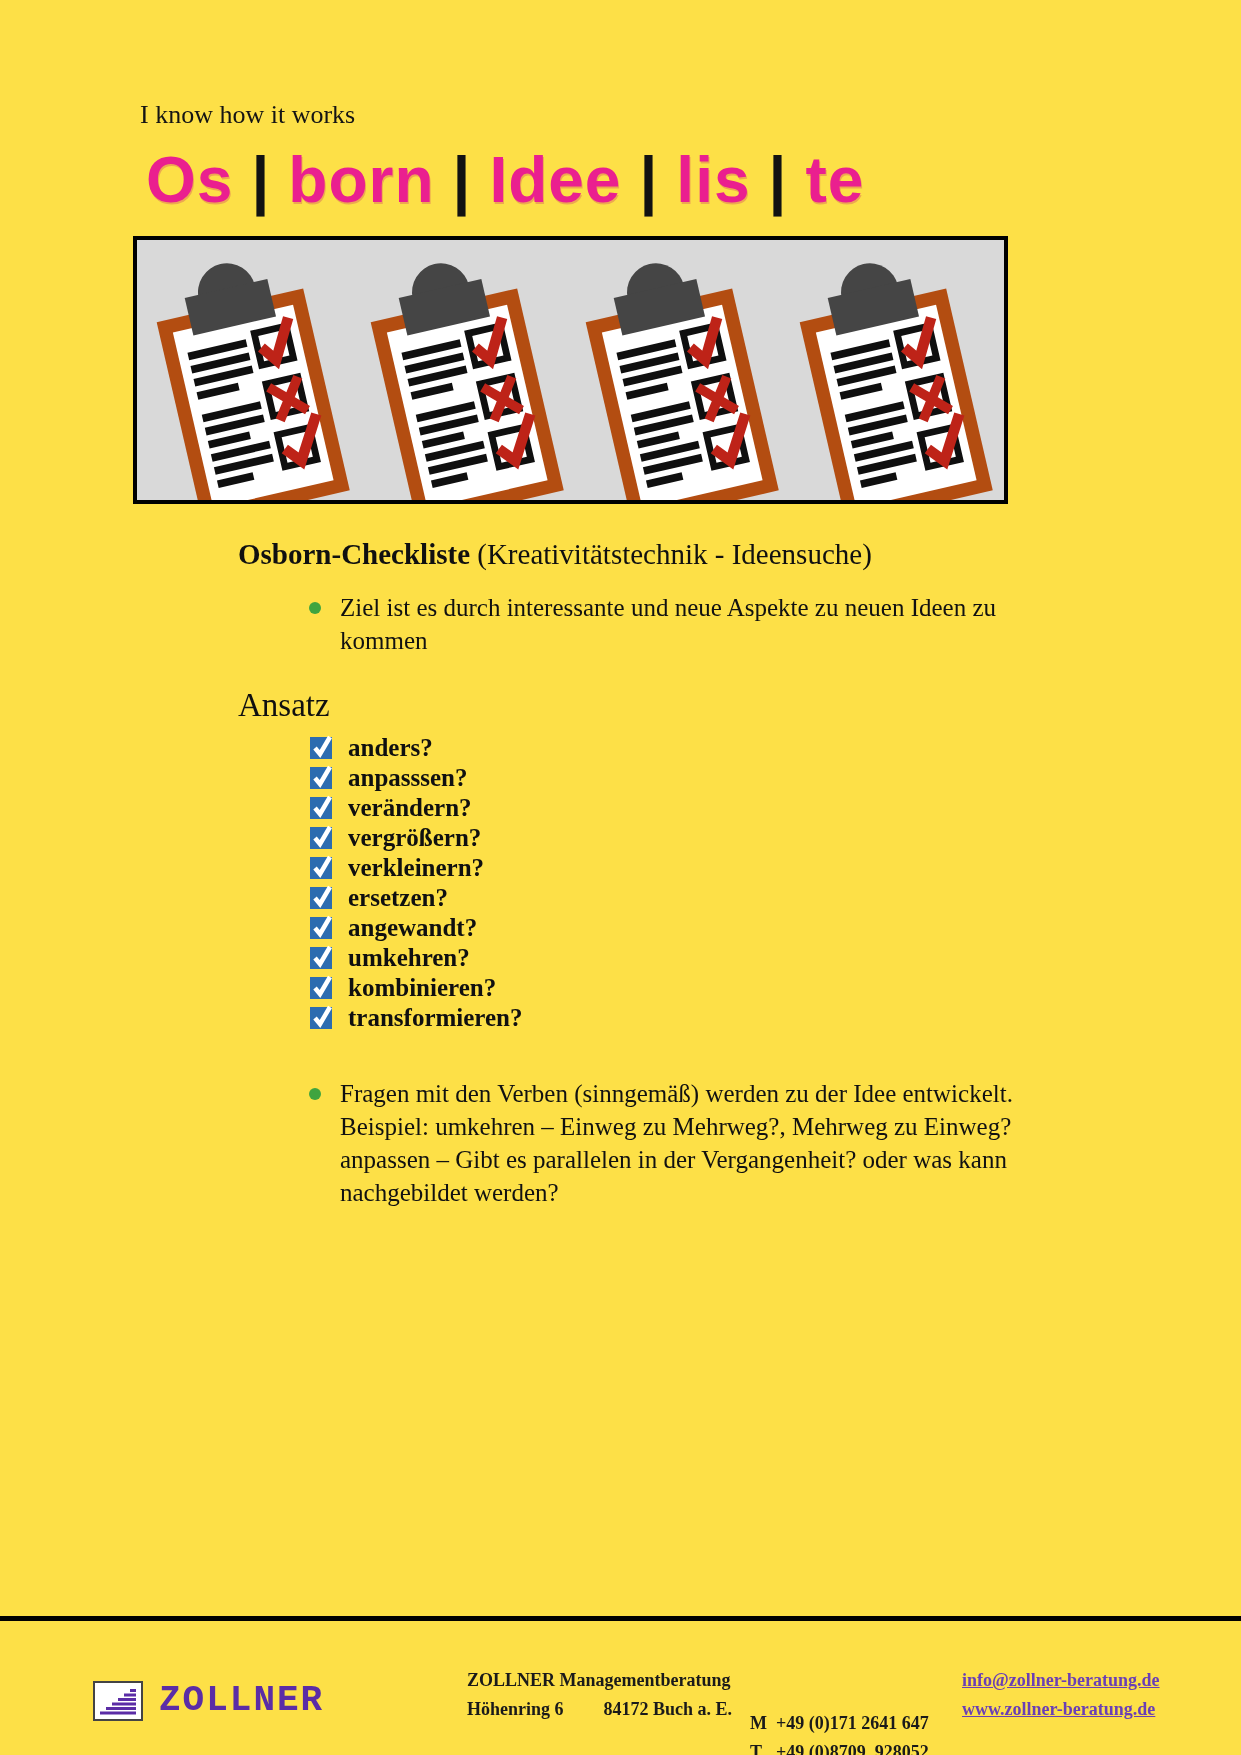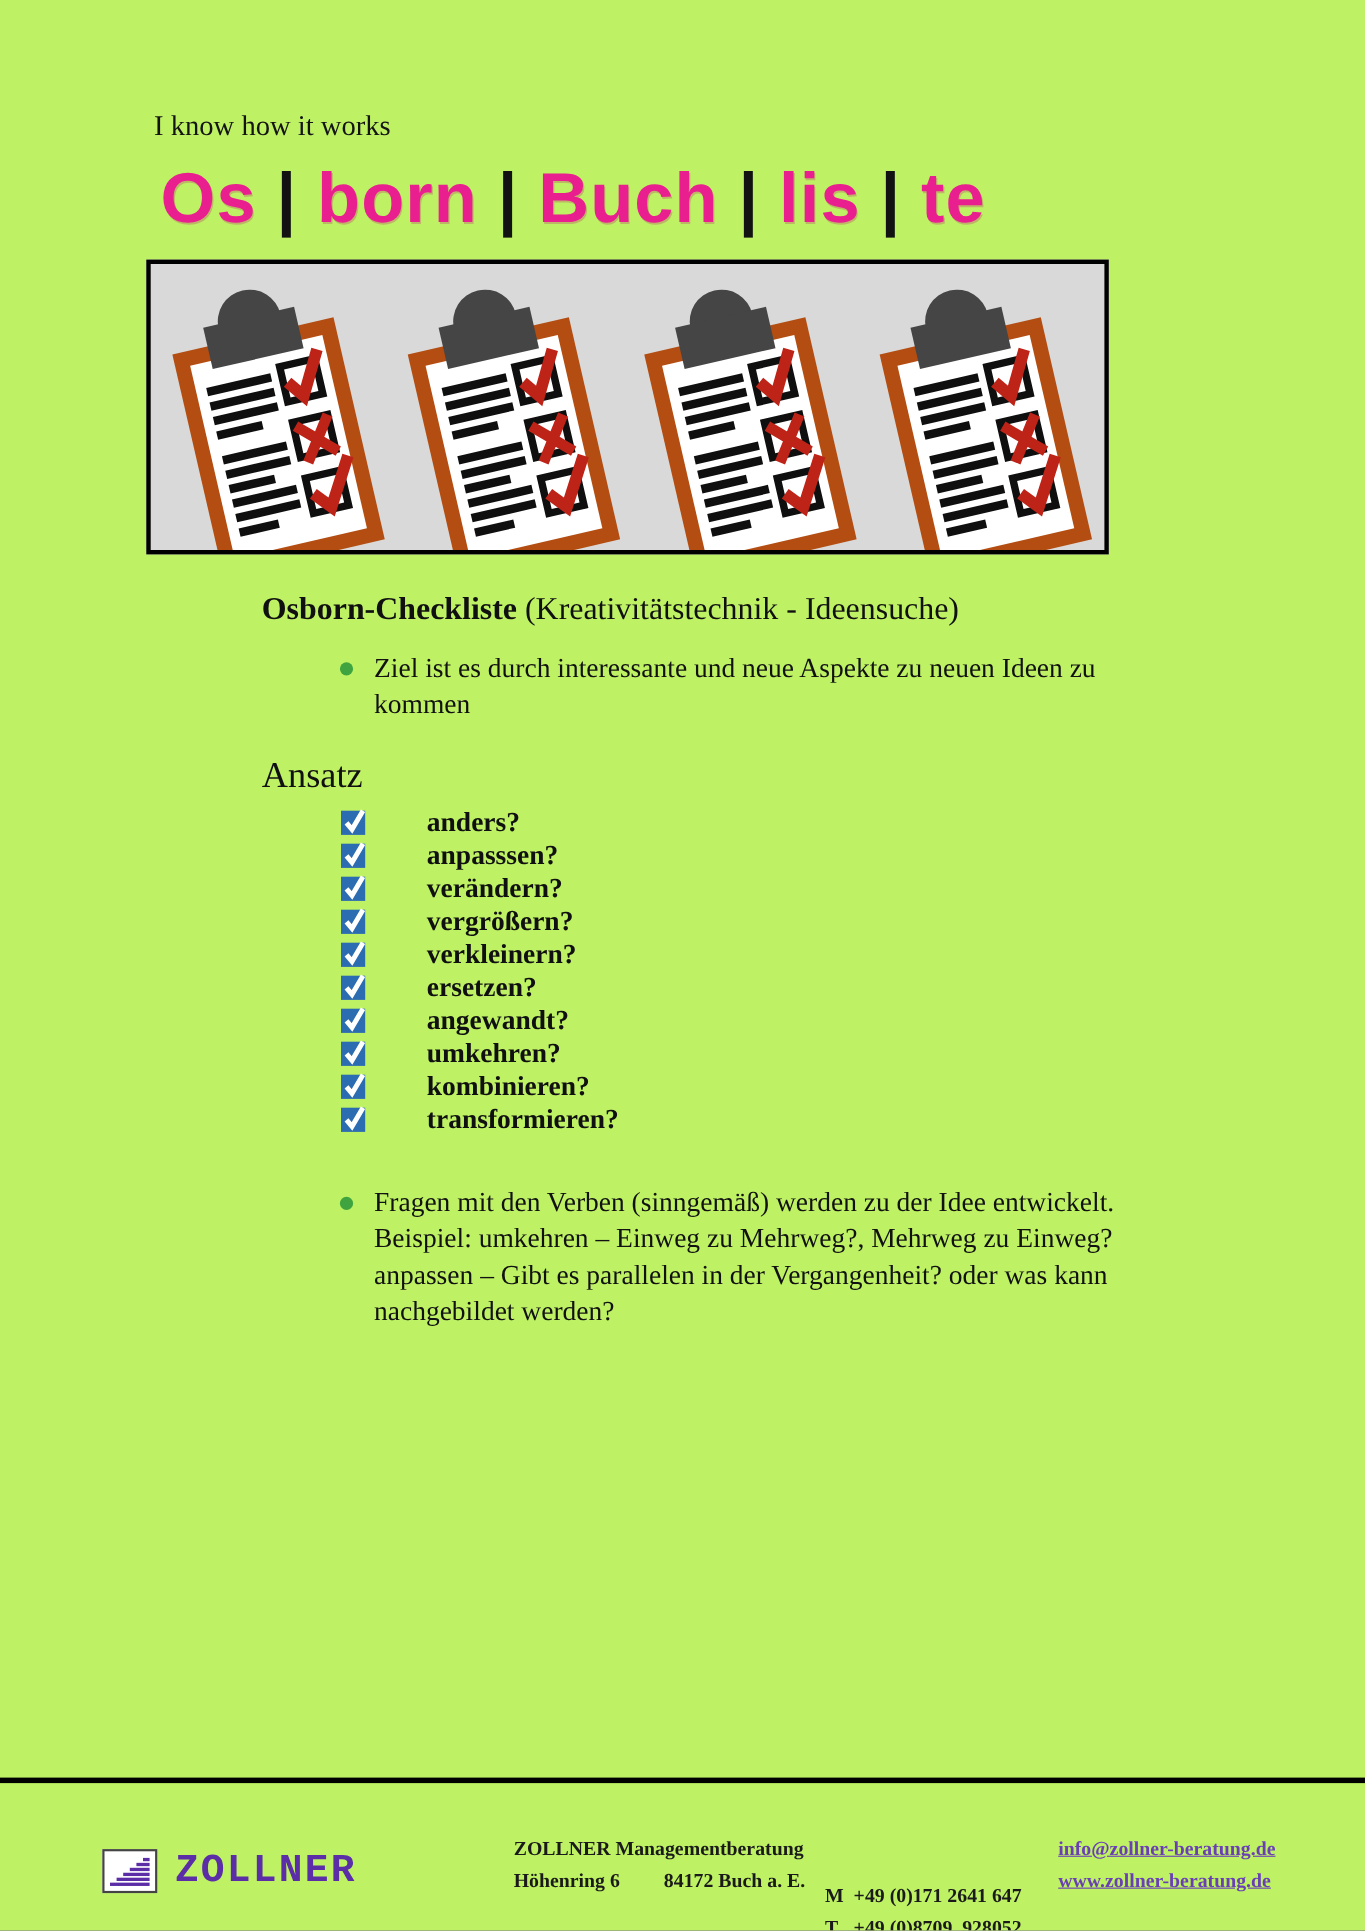--- a/index.html
+++ b/index.html
@@ -1,20 +1,20 @@
 <!DOCTYPE html>
 <html><head>
 <meta charset="utf-8">
 <style>
   html,body{margin:0;padding:0;background:#888;}
   .page{
     position:relative;
     width:1241px;height:1755px;
     margin:0 auto;
-    background:#bef264;
+    background:#fde047;
     font-family:"Liberation Serif", serif;
     color:#111;
     overflow:hidden;
     box-sizing:border-box;
     padding-top:100px;
   }
   .tagline{
     margin:0 0 0 140px;
     font-size:26px;
     color:#141414;
@@ -97,21 +97,20 @@
     width:22px;height:22px;
     flex:0 0 auto;
     margin-right:16px;
     position:relative;
   }
   .checkbox svg{position:absolute;left:0;top:-4px;width:26px;height:28px;overflow:visible;}
   .check-label{
     font-size:25px;
     font-weight:bold;
     color:#101010;
-    margin-left:40px;
   }
   ul.bullets.bottom{margin-top:48px;}
   .footer-rule{
     position:absolute;
     left:0;top:1616px;
     width:100%;height:5px;
     background:#000;
   }
   .footer{
     position:absolute;
@@ -180,21 +179,21 @@
   <symbol id="bluecheck-sym" viewBox="0 0 26 28">
     <rect x="0" y="4" width="22" height="22" fill="#2C6CB0"></rect>
     <path d="M5 15 L10 21 L20 4" fill="none" stroke="#FFFFFF" stroke-width="4.5"></path>
   </symbol>
 </svg>
 
 <div class="page">
 
   <div class="tagline">I know how it works</div>
 
-  <div class="big-title"><span>Os</span><span class="sep">|</span><span>born</span><span class="sep">|</span><span>Buch</span><span class="sep">|</span><span>lis</span><span class="sep">|</span><span>te</span></div>
+  <div class="big-title"><span>Os</span><span class="sep">|</span><span>born</span><span class="sep">|</span><span>Idee</span><span class="sep">|</span><span>lis</span><span class="sep">|</span><span>te</span></div>
 
   <div class="banner">
     <svg class="clipboard">
         <use href="#clipboard-sym"></use>
       </svg>
     <svg class="clipboard">
         <use href="#clipboard-sym"></use>
       </svg>
     <svg class="clipboard">
         <use href="#clipboard-sym"></use>

